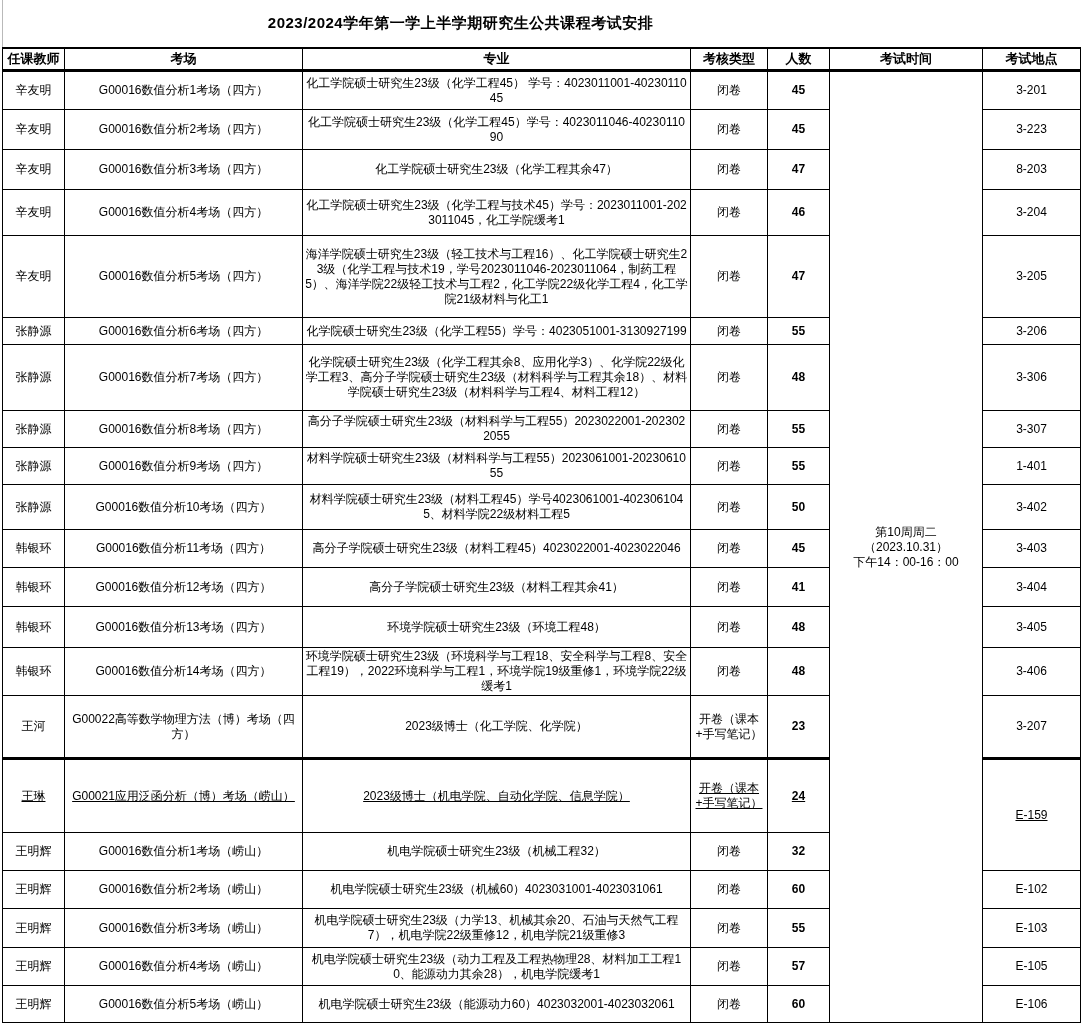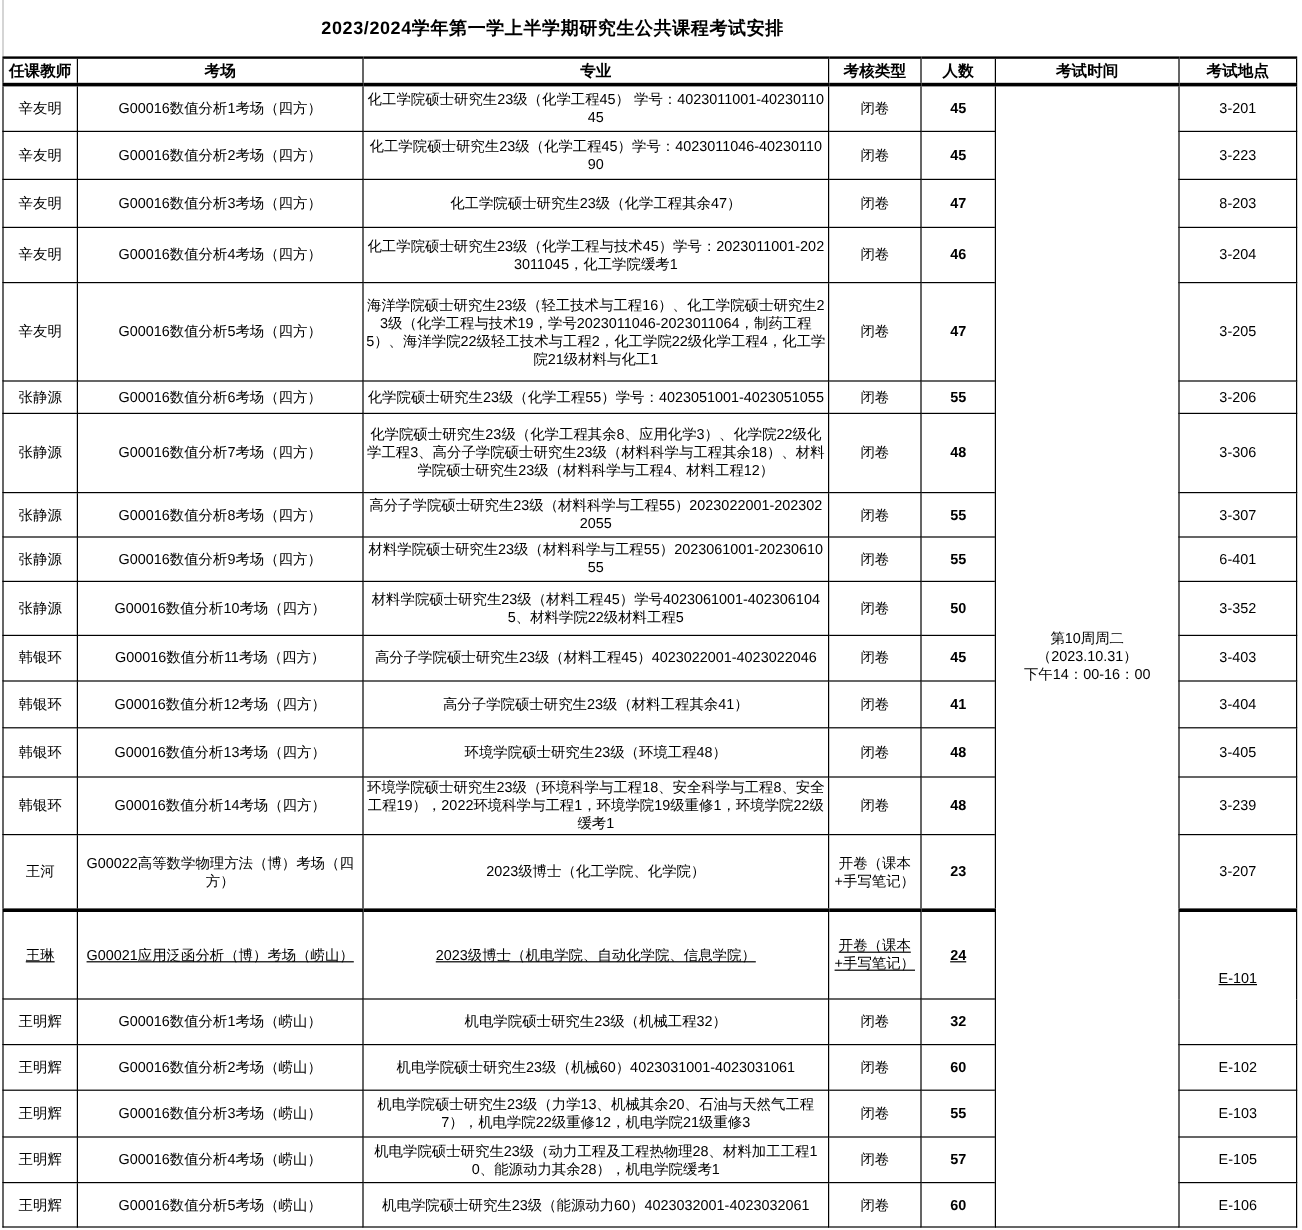--- a/index.html
+++ b/index.html
@@ -103,21 +103,21 @@
           <td class="teacher">辛友明</td>
           <td class="room">G00016数值分析5考场（四方）</td>
           <td class="major">海洋学院硕士研究生23级（轻工技术与工程16）、化工学院硕士研究生23级（化学工程与技术19，学号2023011046-2023011064，制药工程5）、海洋学院22级轻工技术与工程2，化工学院22级化学工程4，化工学院21级材料与化工1</td>
           <td class="etype">闭卷</td>
           <td class="count">47</td>
           <td class="loc">3-205</td>
         </tr>
         <tr style="height: 27px;">
           <td class="teacher">张静源</td>
           <td class="room">G00016数值分析6考场（四方）</td>
-          <td class="major">化学院硕士研究生23级（化学工程55）学号：4023051001-4023051055</td>
+          <td class="major">化学院硕士研究生23级（化学工程55）学号：4023051001-3130927199</td>
           <td class="etype">闭卷</td>
           <td class="count">55</td>
           <td class="loc">3-206</td>
         </tr>
         <tr style="height: 66px;">
           <td class="teacher">张静源</td>
           <td class="room">G00016数值分析7考场（四方）</td>
           <td class="major">化学院硕士研究生23级（化学工程其余8、应用化学3）、化学院22级化学工程3、高分子学院硕士研究生23级（材料科学与工程其余18）、材料学院硕士研究生23级（材料科学与工程4、材料工程12）</td>
           <td class="etype">闭卷</td>
           <td class="count">48</td>
@@ -130,29 +130,29 @@
           <td class="etype">闭卷</td>
           <td class="count">55</td>
           <td class="loc">3-307</td>
         </tr>
         <tr style="height: 37px;">
           <td class="teacher">张静源</td>
           <td class="room">G00016数值分析9考场（四方）</td>
           <td class="major">材料学院硕士研究生23级（材料科学与工程55）2023061001-2023061055</td>
           <td class="etype">闭卷</td>
           <td class="count">55</td>
-          <td class="loc">6-401</td>
+          <td class="loc">1-401</td>
         </tr>
         <tr style="height: 45px;">
           <td class="teacher">张静源</td>
           <td class="room">G00016数值分析10考场（四方）</td>
           <td class="major">材料学院硕士研究生23级（材料工程45）学号4023061001-4023061045、材料学院22级材料工程5</td>
           <td class="etype">闭卷</td>
           <td class="count">50</td>
-          <td class="loc">3-352</td>
+          <td class="loc">3-402</td>
         </tr>
         <tr style="height: 38px;">
           <td class="teacher">韩银环</td>
           <td class="room">G00016数值分析11考场（四方）</td>
           <td class="major">高分子学院硕士研究生23级（材料工程45）4023022001-4023022046</td>
           <td class="etype">闭卷</td>
           <td class="count">45</td>
           <td class="loc">3-403</td>
         </tr>
         <tr style="height: 39px;">
@@ -170,37 +170,37 @@
           <td class="etype">闭卷</td>
           <td class="count">48</td>
           <td class="loc">3-405</td>
         </tr>
         <tr style="height: 47px;">
           <td class="teacher">韩银环</td>
           <td class="room">G00016数值分析14考场（四方）</td>
           <td class="major">环境学院硕士研究生23级（环境科学与工程18、安全科学与工程8、安全工程19），2022环境科学与工程1，环境学院19级重修1，环境学院22级缓考1</td>
           <td class="etype">闭卷</td>
           <td class="count">48</td>
-          <td class="loc">3-239</td>
+          <td class="loc">3-406</td>
         </tr>
         <tr style="height: 63px;">
           <td class="teacher">王河</td>
           <td class="room">G00022高等数学物理方法（博）考场（四方）</td>
           <td class="major">2023级博士（化工学院、化学院）</td>
           <td class="etype">开卷（课本+手写笔记）</td>
           <td class="count">23</td>
           <td class="loc">3-207</td>
         </tr>
         <tr class="thick-top" style="height: 74px; text-decoration: underline;">
           <td class="teacher">王琳</td>
           <td class="room">G00021应用泛函分析（博）考场（崂山）</td>
           <td class="major">2023级博士（机电学院、自动化学院、信息学院）</td>
           <td class="etype">开卷（课本+手写笔记）</td>
           <td class="count">24</td>
-          <td class="loc" rowspan="2">E-101</td>
+          <td class="loc" rowspan="2">E-159</td>
         </tr>
         <tr style="height: 38px;">
           <td class="teacher">王明辉</td>
           <td class="room">G00016数值分析1考场（崂山）</td>
           <td class="major">机电学院硕士研究生23级（机械工程32）</td>
           <td class="etype">闭卷</td>
           <td class="count">32</td>
         </tr>
         <tr style="height: 38px;">
           <td class="teacher">王明辉</td>

